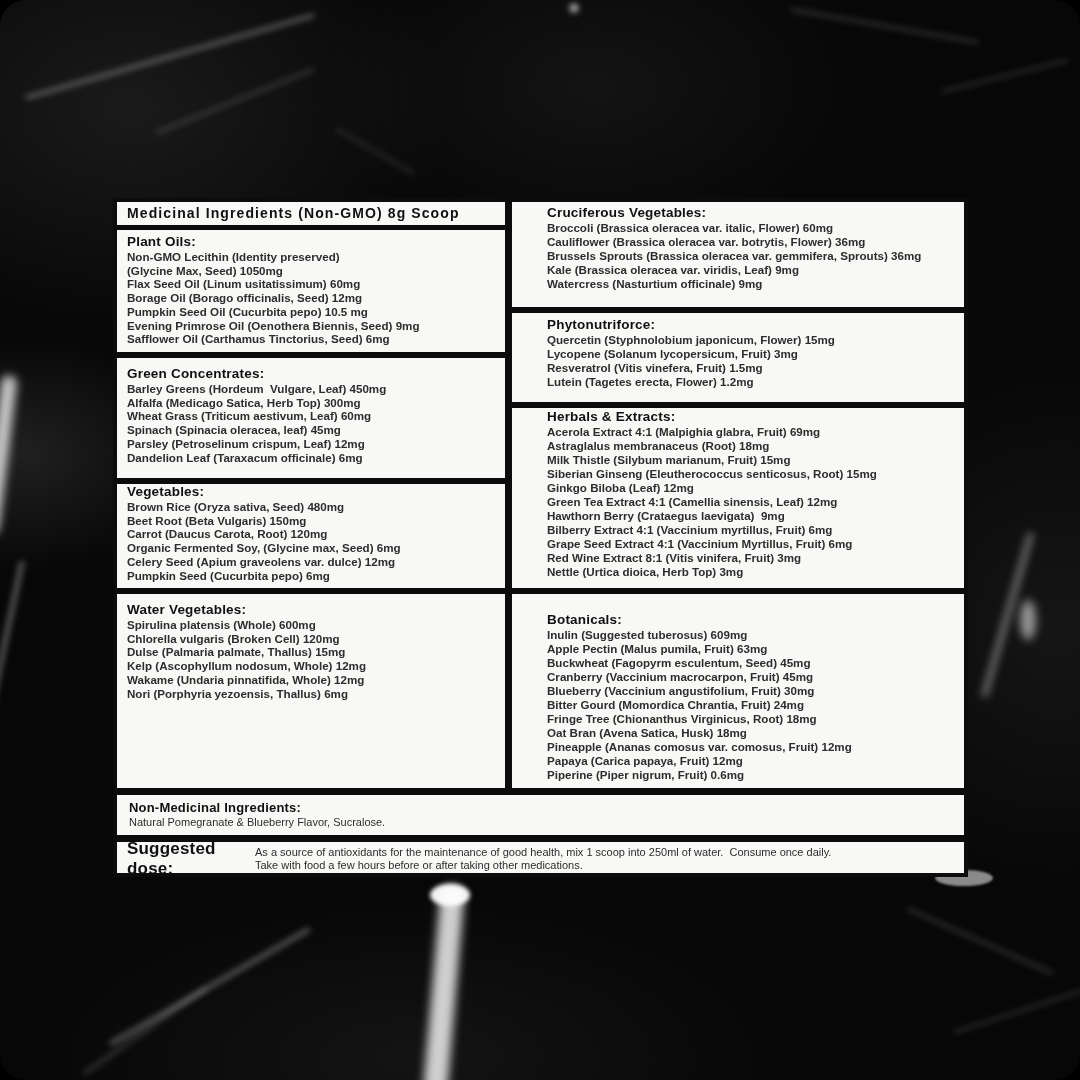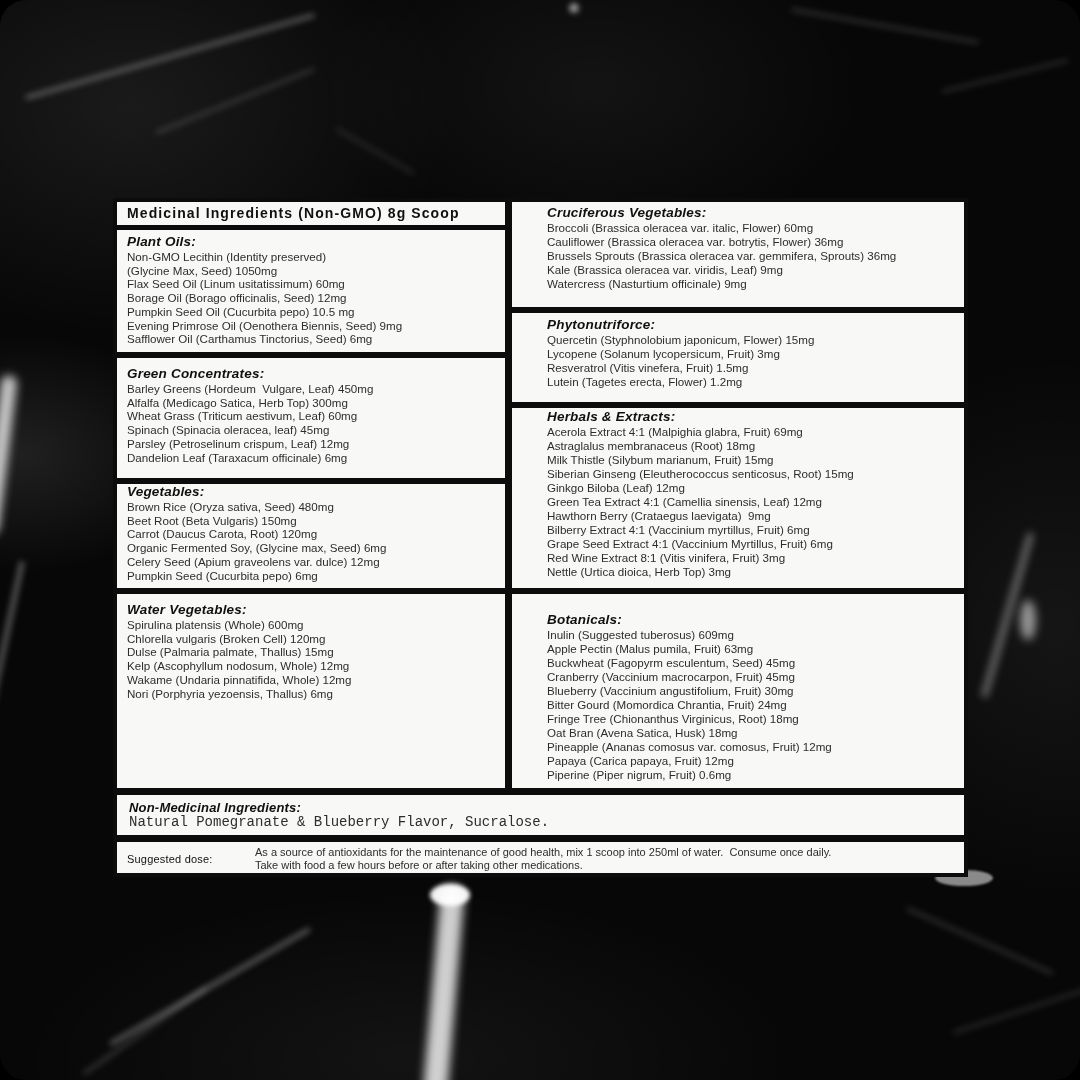--- a/index.html
+++ b/index.html
@@ -42,37 +42,37 @@
   .ld4{left:0;top:386px;width:388px;height:6px;}
   .rd1{left:395px;top:105px;width:452px;height:6px;}
   .rd2{left:395px;top:200px;width:452px;height:6px;}
   .rd3{left:395px;top:386px;width:452px;height:6px;}
   .fd1{left:0;top:586px;width:847px;height:7px;}
   .fd2{left:0;top:633px;width:847px;height:7px;}
 
   .hdr{position:absolute;left:10px;top:0;height:23px;line-height:23px;
     font-size:14px;font-weight:bold;letter-spacing:1.1px;color:var(--heading,#101010);}
   .sec{position:absolute;}
-  .sec-title{font-size:13.5px;font-weight:bold;line-height:16px;color:var(--heading,#101010);letter-spacing:.2px;font-style:italic;}
-  .item{white-space:pre;color:var(--text,#2d2d2d);}
+  .sec-title{font-size:13.5px;font-weight:bold;line-height:16px;color:var(--heading,#101010);letter-spacing:.2px;}
+  .item{white-space:pre;color:var(--text,#2d2d2d);font-weight:bold;}
   .col-l .item{font-size:11.6px;line-height:13.7px;}
   .col-r .item{font-size:11.6px;line-height:14px;}
   .s-plant{left:10px;top:32px;width:372px;}
   .s-green{left:10px;top:164px;width:372px;}
   .s-veg{left:10px;top:282px;width:372px;}
   .s-water{left:10px;top:400px;width:372px;}
   .s-cruc{left:430px;top:3px;width:414px;}
   .s-phyto{left:430px;top:115px;width:414px;}
   .s-herb{left:430px;top:207px;width:414px;}
   .s-bot{left:430px;top:410px;width:414px;}
   .s-nonmed{left:12px;top:598px;width:820px;}
   .s-nonmed .sec-title{font-size:13px;line-height:15px;}
-  .nm-text{font-size:14px;line-height:14px;color:var(--text,#2d2d2d);white-space:pre;font-family:Liberation Mono, monospace;}
+  .nm-text{font-size:11px;line-height:14px;color:var(--text,#2d2d2d);white-space:pre;}
   .s-dose{left:10px;top:641px;width:830px;height:32px;display:flex;align-items:center;}
-  .dose-title{font-size:11px;font-weight:normal;color:var(--heading,#101010);flex:0 0 118px;letter-spacing:.2px;}
+  .dose-title{font-size:17px;font-weight:bold;color:var(--heading,#101010);flex:0 0 118px;letter-spacing:.2px;}
   .dose-lines{margin-left:10px;}
   .dose-line{font-size:11px;line-height:12.8px;color:var(--text,#2d2d2d);white-space:pre;}
 </style>
 </head>
 <body>
 
 <div class="stage">
   <div class="vein v1"></div>
   <div class="vein v2"></div>
   <div class="vein v3"></div>

